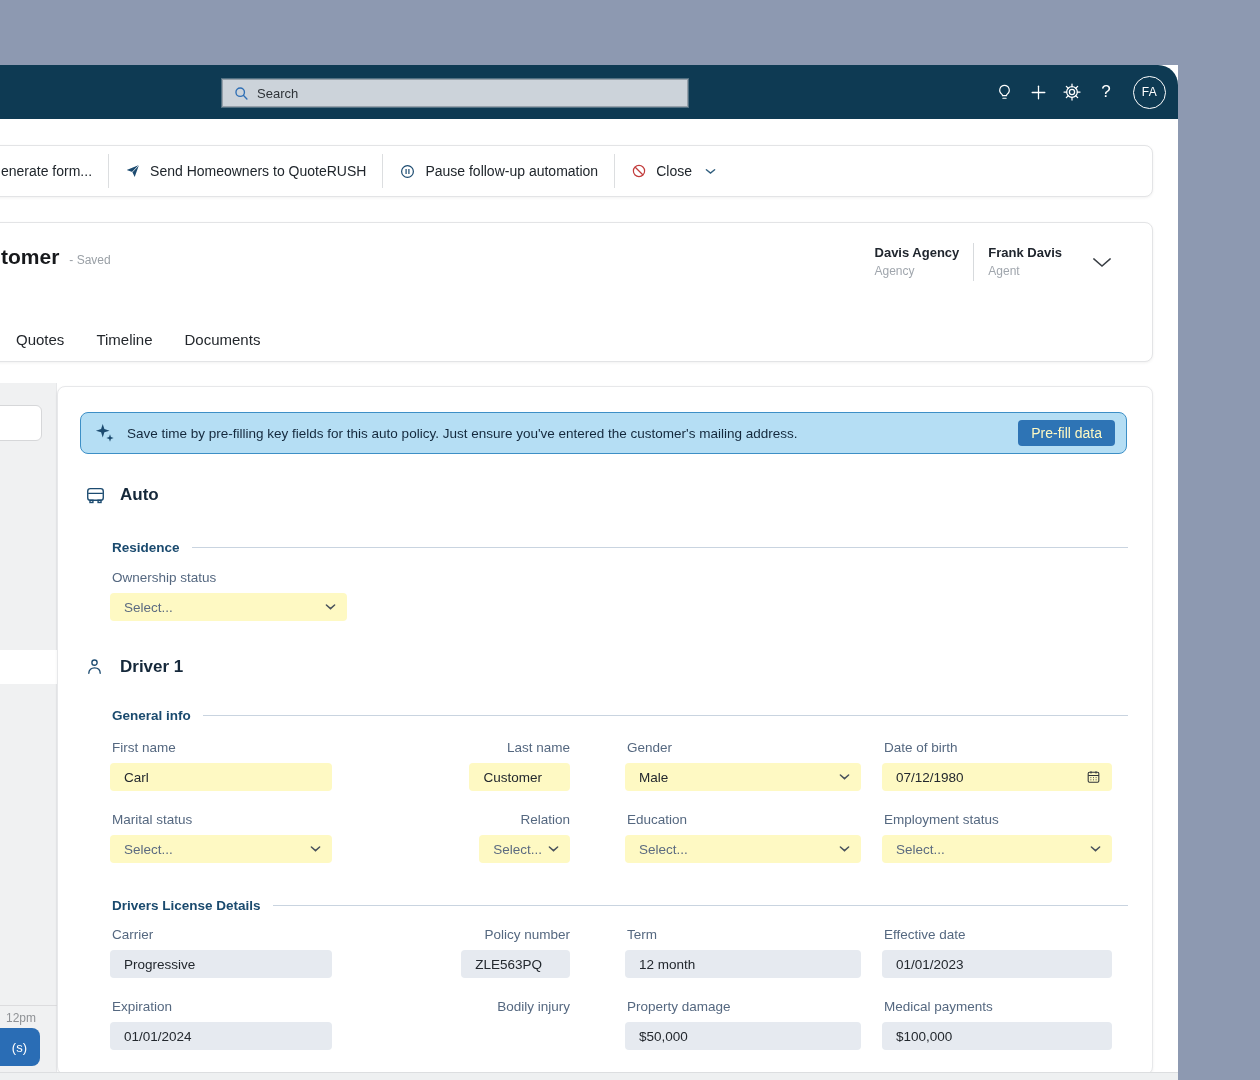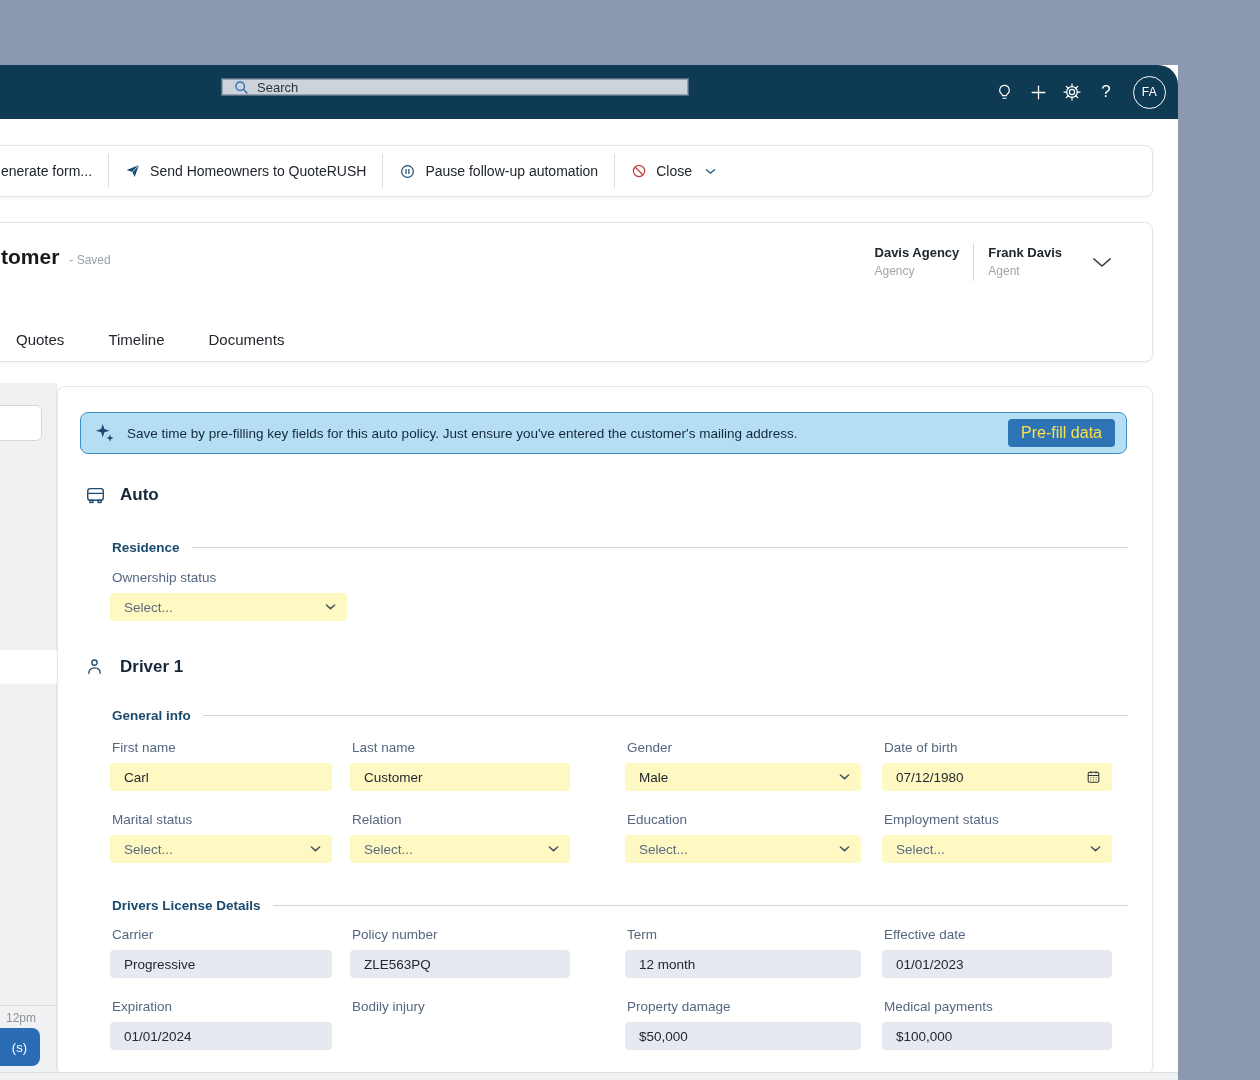--- a/index.html
+++ b/index.html
@@ -2,21 +2,21 @@
 <html><head>
 <meta charset="utf-8">
 <style>
   html,body{margin:0;padding:0;}
   body{font-family:"Liberation Sans",sans-serif;-webkit-font-smoothing:antialiased;}
   .stage{position:relative;width:1260px;height:1080px;background:#8d99b1;overflow:hidden;}
   .window{position:absolute;left:0;top:65px;width:1178px;height:1015px;background:#ffffff;overflow:hidden;}
 
   
   .topbar{position:absolute;left:0;top:0;width:1178px;height:54px;background:#0e3a53;border-top-right-radius:20px;}
-  .searchbox{position:absolute;left:222px;top:14px;width:466px;height:16px;background:#ccd3da;border:1px solid #96a0aa;
+  .searchbox{position:absolute;left:222px;top:14px;width:466px;height:28px;background:#ccd3da;border:1px solid #96a0aa;
     box-shadow:0 0 0 1px rgba(255,255,255,.28);display:flex;align-items:center;padding:0 10px;box-sizing:border-box;gap:8px;}
   .searchbox span{font-size:13px;color:#2e3338;}
   .hicons{position:absolute;right:12px;top:0;height:54px;display:flex;align-items:center;gap:8px;}
   .hbtn{width:26px;height:30px;display:flex;align-items:center;justify-content:center;color:#fff;}
   .hbtn.qm{font-size:17px;font-weight:400;}
   .avatar{width:33px;height:33px;border-radius:50%;border:1.5px solid #ffffff;display:flex;align-items:center;justify-content:center;
     color:#fff;font-size:12px;letter-spacing:.5px;margin-left:6px;box-sizing:border-box;}
 
   
   .card{position:absolute;background:#fff;border:1px solid #e3e4e6;border-radius:8px;box-shadow:0 1px 3px rgba(0,0,0,.06);box-sizing:border-box;}
@@ -31,50 +31,50 @@
   .titlecard{left:-20px;top:157px;width:1173px;height:140px;overflow:hidden;}
   .titlerow{position:absolute;left:20px;top:22px;display:flex;align-items:baseline;}
   .titlefrag{font-size:21px;font-weight:700;color:#17191c;}
   .savestat{font-size:12px;color:#9aa0a6;margin-left:10px;}
   .assign{position:absolute;right:40px;top:20px;display:flex;align-items:center;}
   .assign .who{display:flex;flex-direction:column;line-height:1.45;}
   .assign .nm{font-size:13px;color:#20262e;font-weight:600;}
   .assign .rl{font-size:12px;color:#a0a6ad;}
   .vsep{width:1px;height:38px;background:#d7dadd;margin:0 14px;}
   .assign .chev{margin-left:30px;display:flex;}
-  .tabs{position:absolute;left:35px;bottom:13px;display:flex;gap:44px;}
+  .tabs{position:absolute;left:35px;bottom:13px;display:flex;gap:32px;}
   .tab{font-size:15px;color:#23272c;cursor:default;}
 
   
   .leftpanel{position:absolute;left:0;top:318px;width:57px;height:689px;background:#f0f1f2;border-right:1px solid #e7e8ea;box-sizing:border-box;}
   .lp-box{position:absolute;left:-28px;top:22px;width:70px;height:36px;background:#fff;border:1px solid #d6d7d9;border-radius:6px;box-sizing:border-box;}
   .lp-active{position:absolute;left:0;top:267px;width:57px;height:34px;background:#ffffff;}
   .lp-divider{position:absolute;left:0;top:622px;width:57px;height:1px;background:#dcdcde;}
   .lp-time{position:absolute;left:6px;top:628px;font-size:12px;color:#8f9296;}
   .lp-btn{position:absolute;left:-26px;top:645px;width:66px;height:38px;background:#2a6db5;border-radius:8px;color:#fff;
     font-size:13px;display:flex;align-items:center;justify-content:flex-end;padding-right:13px;box-sizing:border-box;}
 
   
   .maincard{left:57px;top:321px;width:1096px;height:689px;border-radius:8px;border:1px solid #e7e8ea;overflow:hidden;}
   .banner{margin:25px 25px 0 22px;height:42px;background:#b5def4;border:1.5px solid #3d8fc6;border-radius:8px;
     display:flex;align-items:center;padding:0 11px;box-sizing:border-box;}
   .banner .msg{font-size:13.5px;color:#14293d;margin-left:12px;}
-  .prefill-btn{margin-left:auto;background:#2e74b5;color:#fde047;font-size:16px;padding:5px 13px;border-radius:4px;white-space:nowrap;cursor:default;}
+  .prefill-btn{margin-left:auto;background:#2e74b5;color:#fef9c3;font-size:14px;padding:5px 13px;border-radius:4px;white-space:nowrap;cursor:default;}
 
   .bighead{display:flex;align-items:center;gap:14px;margin:31px 0 0 27px;color:#15283a;}
   .bighead .ht{font-size:17px;font-weight:700;}
   .secthead{display:flex;align-items:center;gap:12px;margin:0 24px 0 54px;}
   .secthead .sl{font-size:13.5px;font-weight:700;color:#1a4a6e;white-space:nowrap;}
   .secthead .line{flex:1;height:1px;background:#c9d4e0;}
   .mt35{margin-top:35px;} .mt31{margin-top:31px;}
 
   .row{display:flex;margin-left:52px;}
   .cell{display:flex;flex-direction:column;}
   .c1{width:222px;margin-right:18px;}
-  .c2{width:220px;margin-right:55px;}
+  .c2{width:220px;margin-right:55px;align-items:flex-end;}
   .c3{width:236px;margin-right:21px;}
   .c4{width:230px;}
   .flabel{font-size:13.5px;color:#556880;margin:0 0 8px 2px;}
   .fbox{position:relative;height:28px;background:#fef9c3;border-radius:4px;display:flex;align-items:center;
     padding:0 28px 0 14px;box-sizing:border-box;cursor:default;}
   .fbox.lic{background:#e6eaf0;}
   .fval{font-size:13.5px;color:#23282e;white-space:nowrap;}
   .fval.ph{color:#5c6b80;}
   .fbox .tail{position:absolute;right:11px;top:50%;transform:translateY(-50%);display:flex;}
   .rw1{margin-top:17px;} .rw2{margin-top:21px;} .rw3{margin-top:14px;} .rw4{margin-top:21px;}

